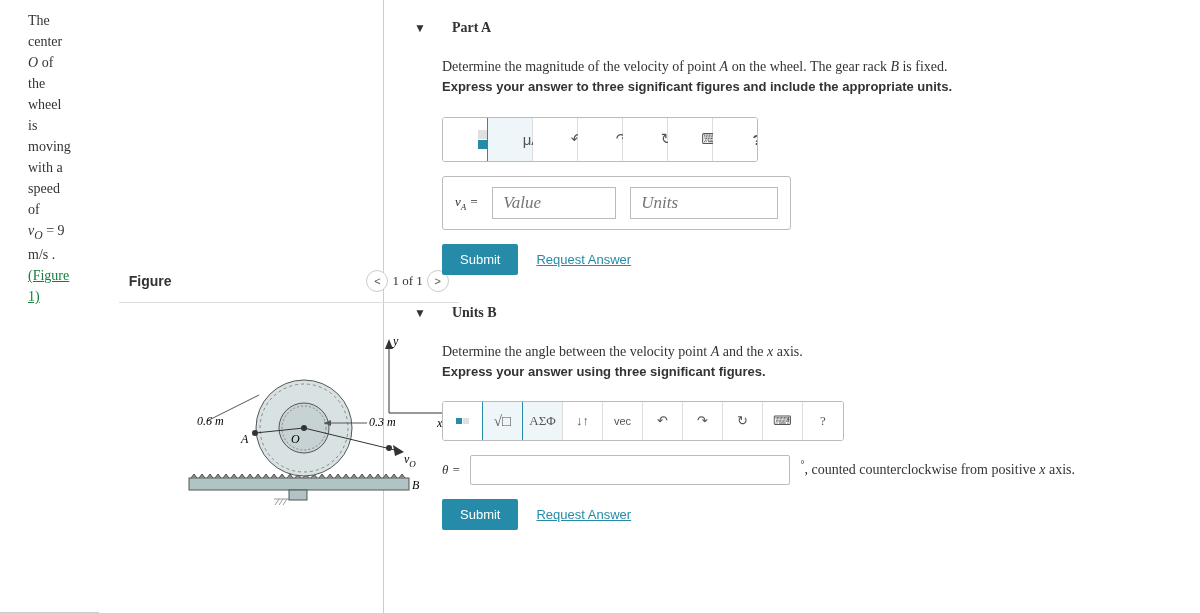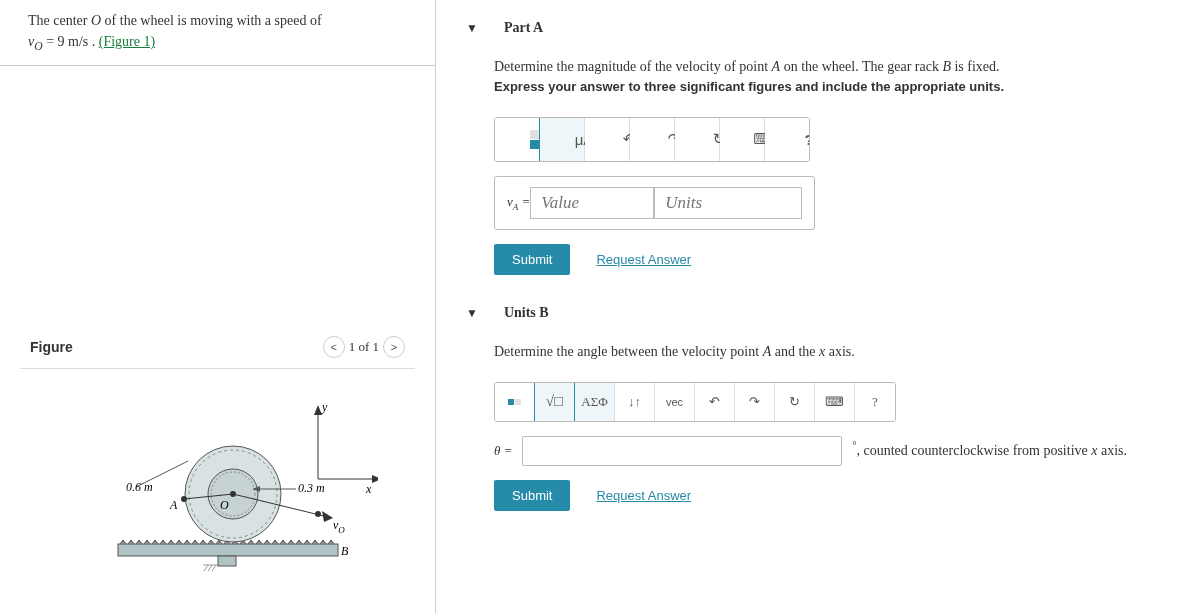--- a/index.html
+++ b/index.html
@@ -1,18 +1,18 @@
 <!DOCTYPE html>
 <html><head>
   <meta charset="utf-8">
   <style>
     * { box-sizing: border-box; margin: 0; padding: 0; }
     body { font-family: Arial, sans-serif; font-size: 13px; color: #333; background: #fff; }
     .layout { display: flex; width: 1200px; height: 613px; }
-    .left-col { width: 436px; border-right: 1px solid #ccc; display: flex; flex-direction: column; }
+    .left-col { width: 384px; border-right: 1px solid #ccc; display: flex; flex-direction: row; }
     .problem-text { padding: 10px 28px; border-bottom: 1px solid #ccc; font-family: serif; font-size: 14px; line-height: 1.5; }
     .problem-text .italic { font-style: italic; }
     .problem-text a { color: #15803d; }
     .figure-section { flex: 1; padding: 0 20px; display: flex; flex-direction: column; }
     .figure-header { display: flex; align-items: center; justify-content: space-between; padding: 20px 10px 10px; border-bottom: 1px solid #ddd; }
     .figure-title { font-weight: bold; font-size: 14px; }
     .fig-nav { display: flex; align-items: center; gap: 4px; font-family: serif; font-size: 13px; }
     .nav-btn { width: 22px; height: 22px; border: 1px solid #ccc; border-radius: 50%; background: #fff; cursor: pointer; font-size: 11px; display: flex; align-items: center; justify-content: center; color: #555; }
     .figure-canvas { padding: 20px 10px 10px; display: flex; align-items: flex-start; justify-content: center; position: relative; height: 220px; }
     .right-col { flex: 1; padding: 20px 20px 10px 30px; position: relative; overflow: hidden; }
@@ -24,27 +24,27 @@
     .instructions .bold { font-weight: bold; font-family: sans-serif; font-size: 13px; }
     .input-area { margin: 14px 28px; }
     .toolbar { display: inline-flex; border: 1px solid #bbb; border-radius: 3px; overflow: hidden; }
     .tbtn { width: 38px; height: 43px; display: flex; align-items: center; justify-content: center; border-right: 1px solid #ddd; cursor: pointer; font-size: 15px; color: #555; background: #fff; padding-left: 44px; }
     .tbtn:last-child { border-right: none; }
     .tbtn.templates { font-size: 11px; }
     .tbtn.help { font-weight: bold; }
     .templates-icon { display: grid; grid-template-columns: 9px 9px; grid-template-rows: 9px 9px; gap: 1px; }
     .templates-icon span { background: #e0e0e0; }
     .templates-icon span.active { background: #258ba8; }
-    .value-row { display: flex; align-items: center; margin-top: 14px; border: 1px solid #bbb; padding: 10px 12px; border-radius: 3px; width: fit-content; }
+    .value-row { display: flex; align-items: center; gap: 14px; margin-top: 14px; border: 1px solid #bbb; padding: 10px 12px; border-radius: 3px; width: fit-content; }
     .var-label { font-family: serif; font-style: italic; font-size: 13px; }
     .sub { font-size: 9px; vertical-align: sub; }
     .text-input { font-family: serif; font-style: italic; font-size: 17px; color: #999; height: 32px; border: 1px solid #bbb; padding: 0 10px; }
     .text-input.value { width: 124px; }
     .text-input.units { width: 148px; }
-    .submit-row { margin: 14px 28px; display: flex; align-items: center; gap: 26px; }
+    .submit-row { margin: 14px 28px; display: flex; align-items: center; gap: 18px; }
     .submit-btn { background: #258ba8; color: #fff; border: none; padding: 8px 18px; font-size: 13px; cursor: pointer; border-radius: 2px; }
     .req-ans { color: #258ba8; text-decoration: underline; font-size: 13px; cursor: pointer; }
     .theta-row { display: flex; align-items: center; gap: 10px; margin-top: 14px; }
     .theta-input { width: 320px; height: 30px; border: 1px solid #bbb; padding: 0 8px; border-radius: 2px; }
     .theta-suffix { font-family: serif; font-size: 14px; }
     .theta-suffix .deg { position: relative; top: -6px; font-size: 10px; }
     .serif-it { font-style: italic; font-family: serif; }
     .toolbar-b { display: inline-flex; border: 1px solid #bbb; border-radius: 3px; overflow: hidden; }
     .tbtn-b { width: 40px; height: 38px; display: flex; align-items: center; justify-content: center; border-right: 1px solid #ddd; cursor: pointer; font-size: 13px; color: #555; background: #fff; font-family: serif; }
     .tbtn-b:last-child { border-right: none; }
@@ -205,20 +205,21 @@
 
     <div class="part">
       <div class="part-title-row">
         <span class="chev">▼</span>
         <span class="part-title">Units B</span>
       </div>
       <div class="instructions">
         <div>
           <span>Determine the angle between the velocity point </span><span class="serif-it">A</span><span> and the </span><span class="serif-it">x</span><span> axis.</span>
         </div>
+        <div class="bold">Express your answer using three significant figures.</div>
       </div>
 
       <div class="input-area">
         <div class="toolbar-b">
           <div class="tbtn-b">
               <span class="minibox a"></span>
               <span class="minibox"></span>
             </div>
           <div class="tbtn-b root-icon sel">√□</div>
           <div class="tbtn-b sel">ΑΣΦ</div>

